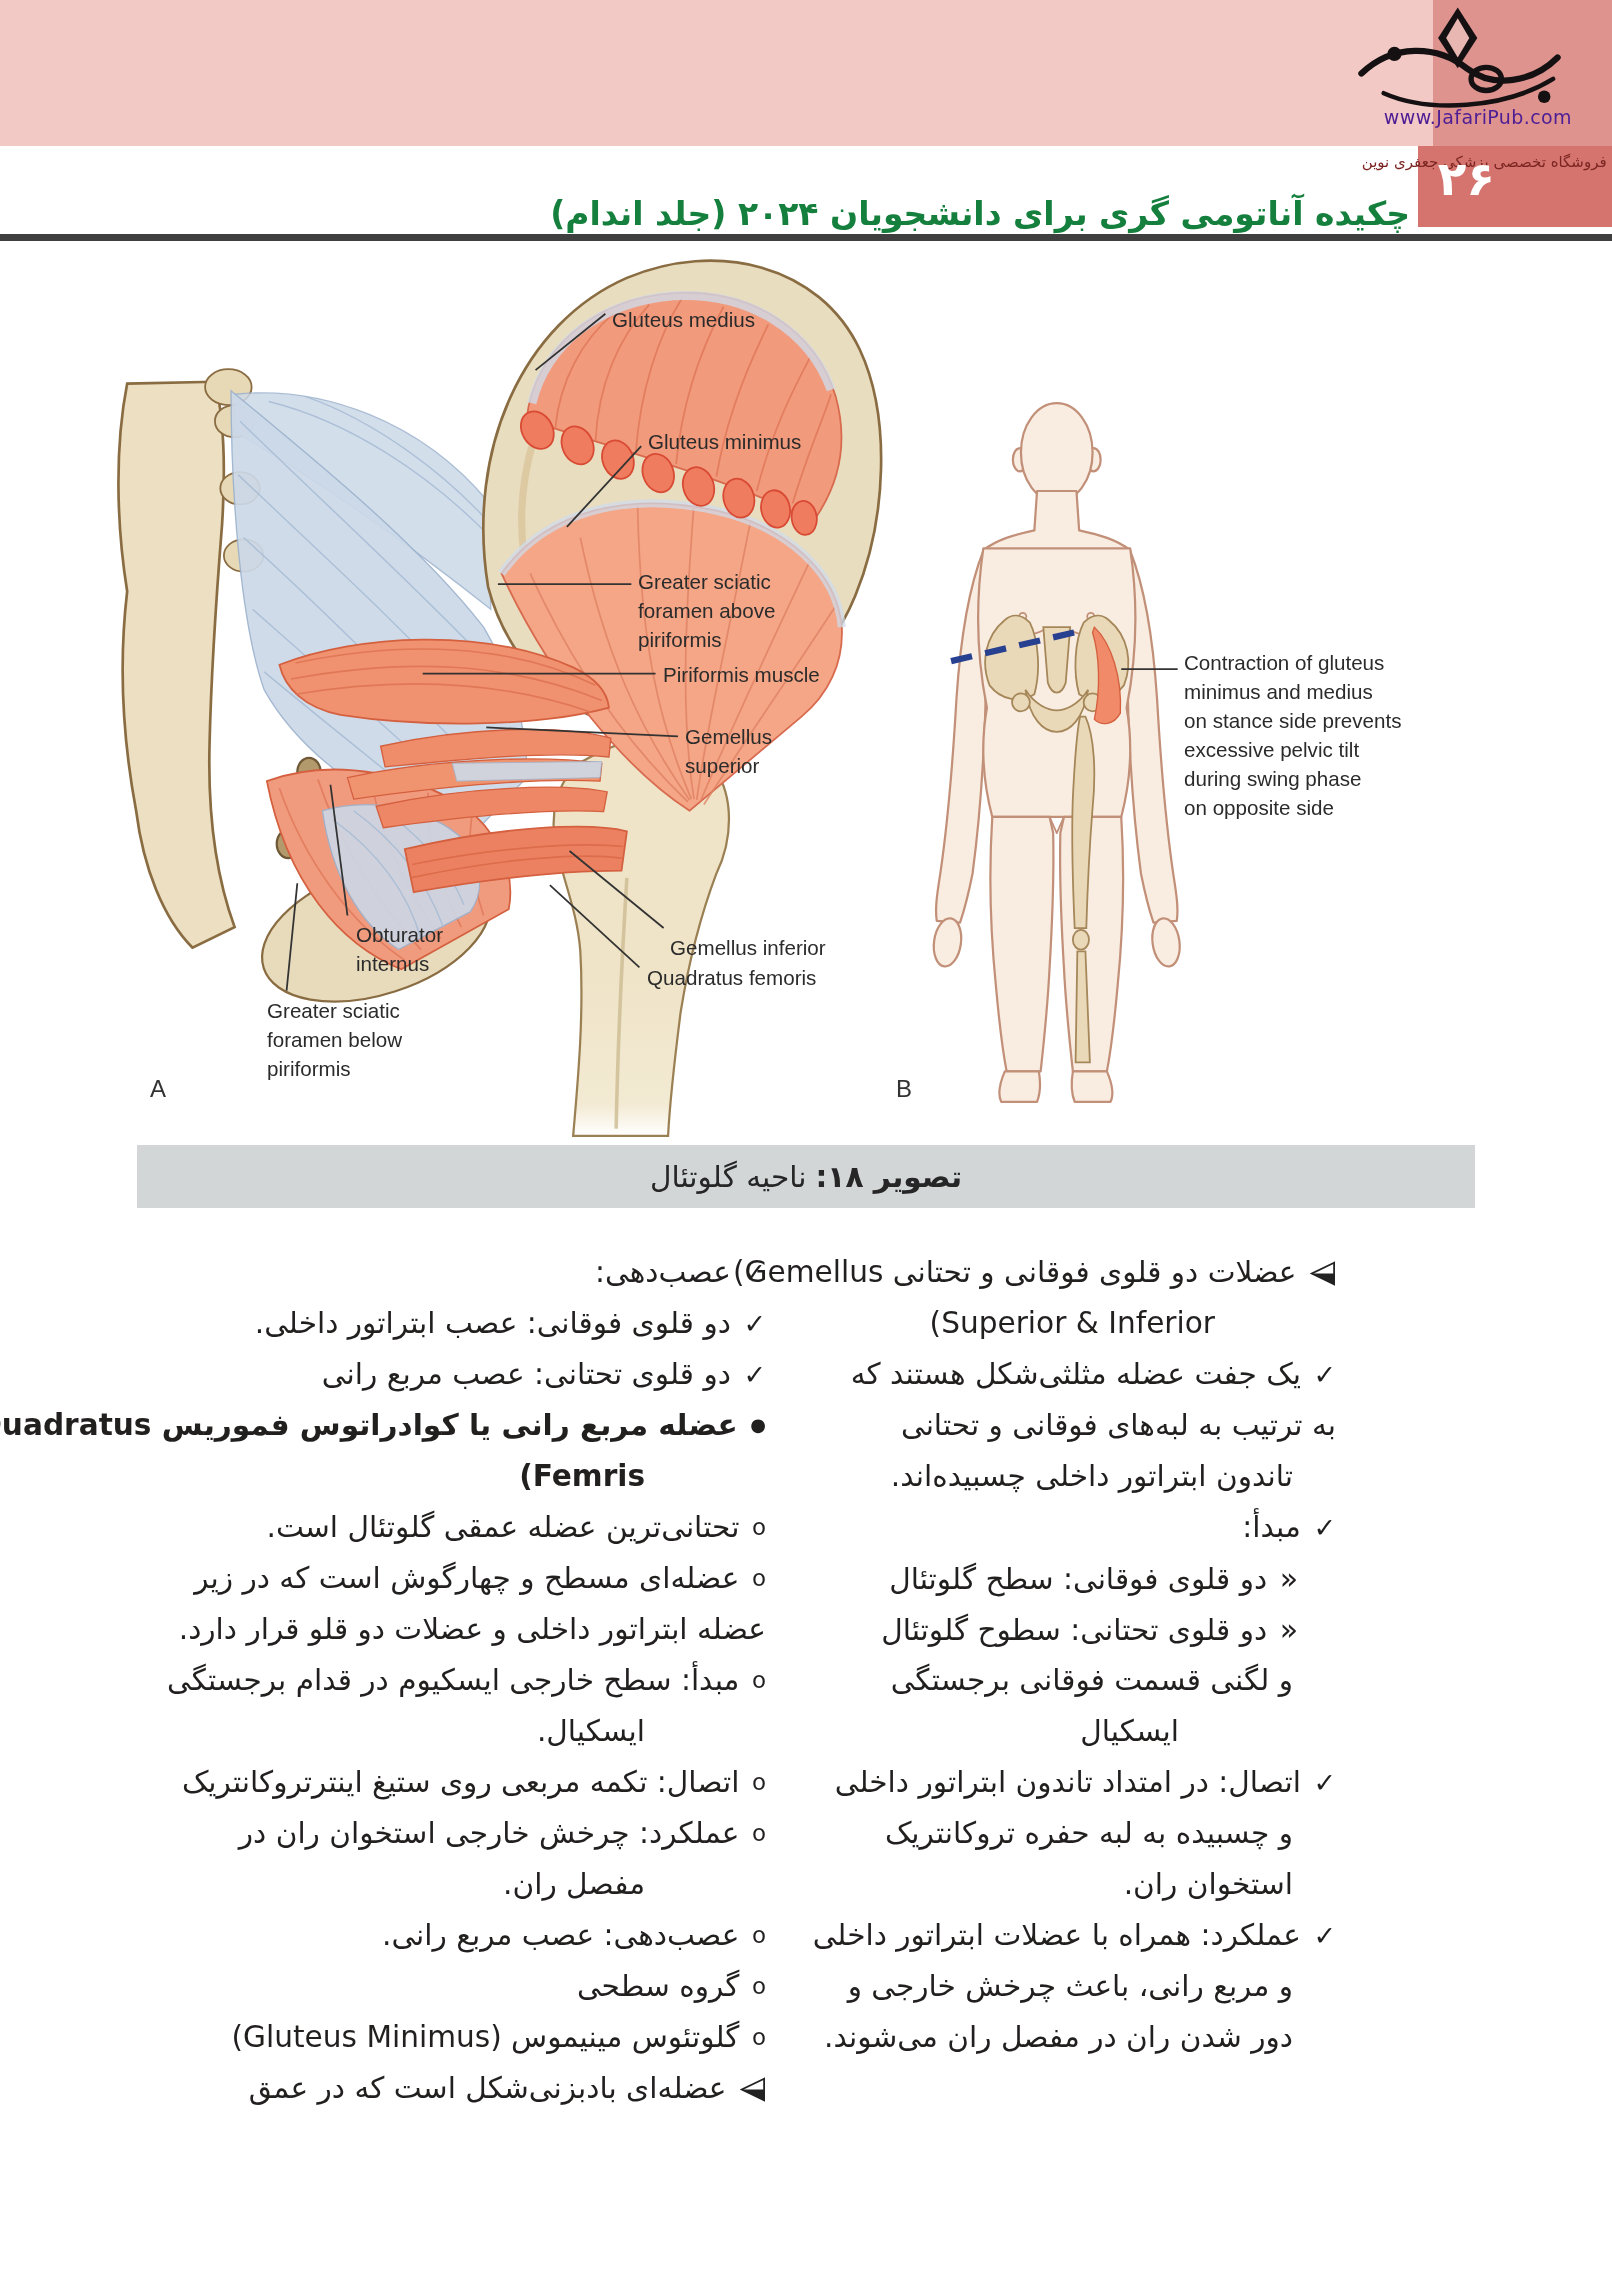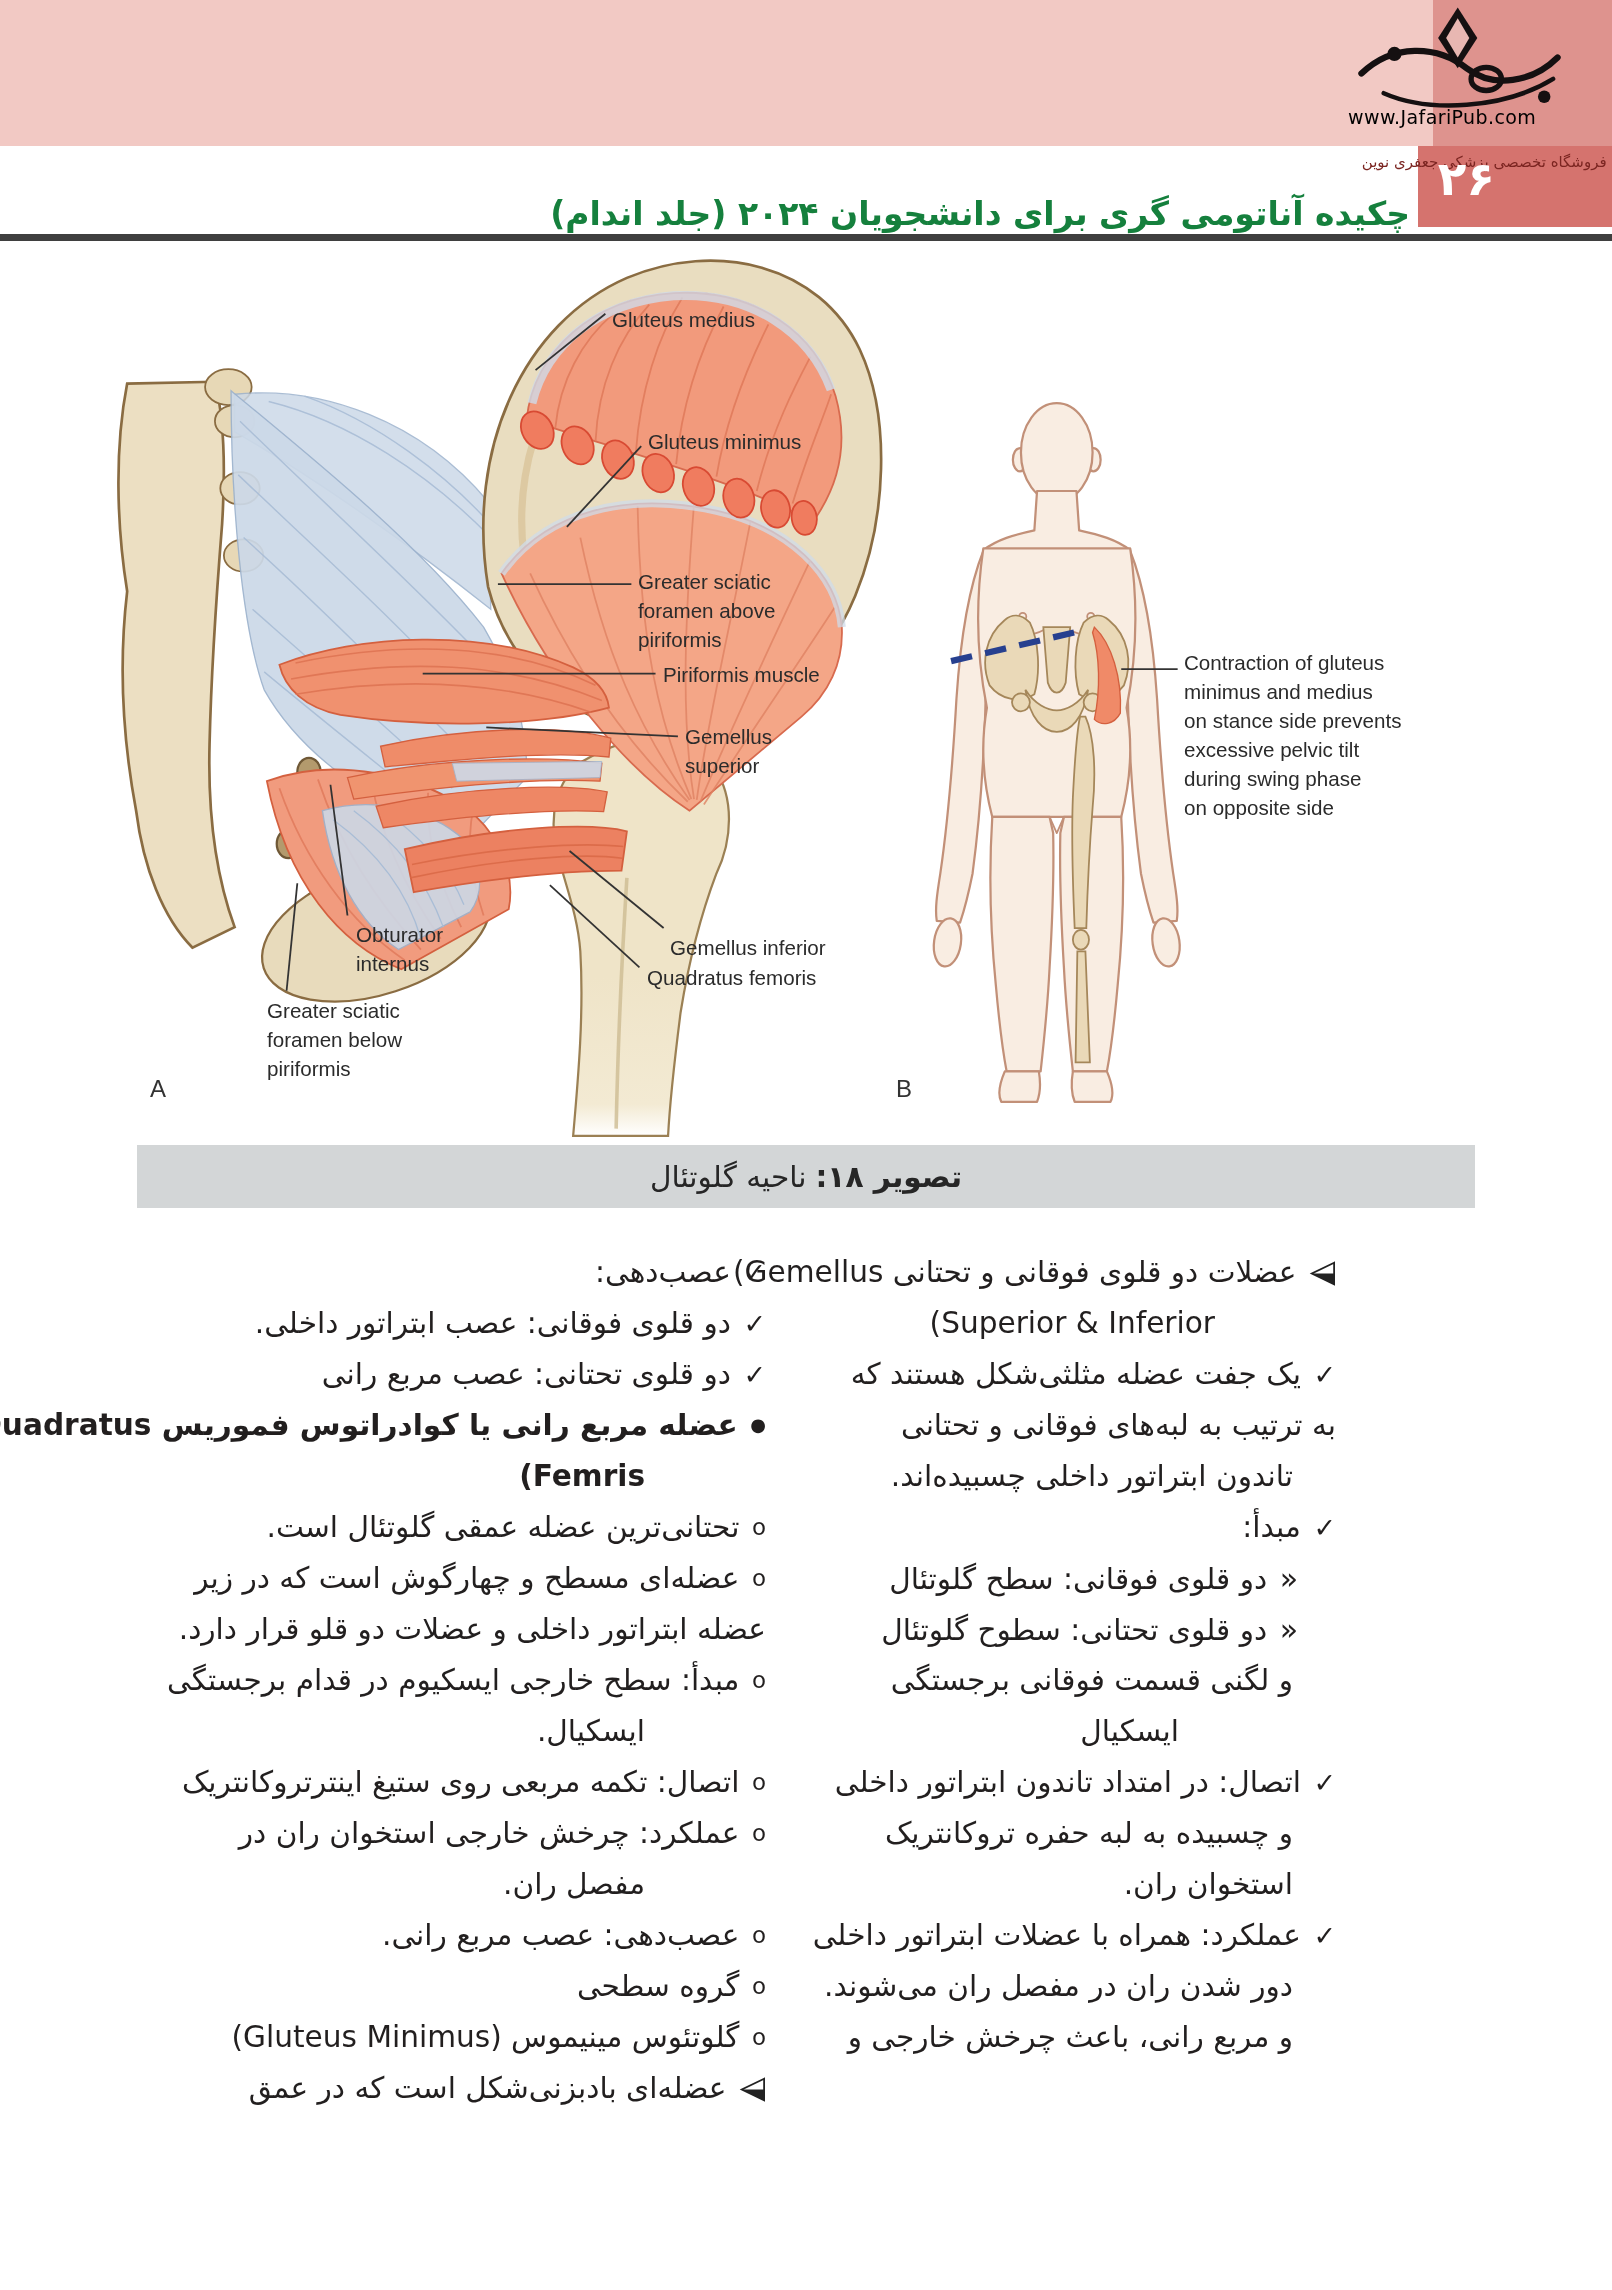--- a/index.html
+++ b/index.html
@@ -2,22 +2,22 @@
 <html style="font-size:14.3px"><head>
 <meta charset="utf-8">
 <style>
   html,body{margin:0;padding:0;background:#888;}
   #page{position:relative;width:1612px;height:2290px;background:#ffffff;overflow:hidden;
         font-family:"DejaVu Sans",sans-serif;}
   
   #banner{position:absolute;left:0;top:0;width:1612px;height:146px;}
   #banner-dark{position:absolute;left:1433px;top:0;width:179px;height:146px;}
   #logo{position:absolute;left:1343px;top:3.6px;}
-  #site-url{position:absolute;left:1348px;top:106px;width:224px;text-align:left;
-            font-size:19px;color:#000000;letter-spacing:0.4px;}
+  #site-url{position:absolute;left:1348px;top:106px;width:224px;text-align:right;
+            font-size:19px;color:#4c1d95;letter-spacing:0.4px;}
   #pagebox{position:absolute;left:1418px;top:146px;width:194px;height:81px;}
   #store-label{position:absolute;top:7.2px;right:5.4px;font-size:15px;direction:rtl;white-space:nowrap;}
   #page-number{position:absolute;left:19.7px;top:9px;font-size:47px;font-weight:bold;color:#fff;line-height:1;}
   #book-title{position:absolute;right:202px;top:159px;direction:rtl;font-weight:bold;
               font-size:33px;color:#15803d;white-space:nowrap;margin-top:35px;}
   #rule{position:absolute;left:0;top:234px;width:1612px;height:7.2px;}
   
   #fig-svg{position:absolute;left:0;top:0;}
   .fig-label{position:absolute;font-family:"Liberation Sans","DejaVu Sans",sans-serif;
              font-size:20.6px;line-height:29px;color:#2b2b2b;white-space:nowrap;}
@@ -305,22 +305,22 @@
       <div class="line t-cont-indent"><span>تاندون ابتراتور داخلی چسبیده‌اند.</span></div>
       <div class="line"><span class="bullet b-check">✓</span><span>مبدأ:</span></div>
       <div class="line t-guillemet"><span class="bullet b-guillemet">«</span><span>دو قلوی فوقانی: سطح گلوتئال</span></div>
       <div class="line t-guillemet"><span class="bullet b-guillemet">«</span><span>دو قلوی تحتانی: سطوح گلوتئال</span></div>
       <div class="line t-cont-indent"><span>و لگنی قسمت فوقانی برجستگی</span></div>
       <div class="line t-cont-center2"><span>ایسکیال</span></div>
       <div class="line"><span class="bullet b-check">✓</span><span>اتصال: در امتداد تاندون ابتراتور داخلی</span></div>
       <div class="line t-cont-indent"><span>و چسبیده به لبه حفره تروکانتریک</span></div>
       <div class="line t-cont-indent"><span>استخوان ران.</span></div>
       <div class="line"><span class="bullet b-check">✓</span><span>عملکرد: همراه با عضلات ابتراتور داخلی</span></div>
+      <div class="line t-cont-indent"><span>و مربع رانی، باعث چرخش خارجی و</span></div>
       <div class="line t-cont-indent"><span>دور شدن ران در مفصل ران می‌شوند.</span></div>
-      <div class="line t-cont-indent"><span>و مربع رانی، باعث چرخش خارجی و</span></div>
     </div>
   <div id="col-left" class="col">
       <div class="line"><span class="bullet b-check">✓</span><span>عصب‌دهی:</span></div>
       <div class="line"><span class="bullet b-check">✓</span><span>دو قلوی فوقانی: عصب ابتراتور داخلی.</span></div>
       <div class="line"><span class="bullet b-check">✓</span><span>دو قلوی تحتانی: عصب مربع رانی</span></div>
       <div class="line bold"><span class="bullet b-dot">●</span><span>عضله مربع رانی یا کوادراتوس فموریس ‪(Quadratus‬</span></div>
       <div class="line bold t-cont-center"><span>Femris)</span></div>
       <div class="line"><span class="bullet b-circle">o</span><span>تحتانی‌ترین عضله عمقی گلوتئال است.</span></div>
       <div class="line"><span class="bullet b-circle">o</span><span>عضله‌ای مسطح و چهارگوش است که در زیر</span></div>
       <div class="line t-cont"><span>عضله ابتراتور داخلی و عضلات دو قلو قرار دارد.</span></div>

